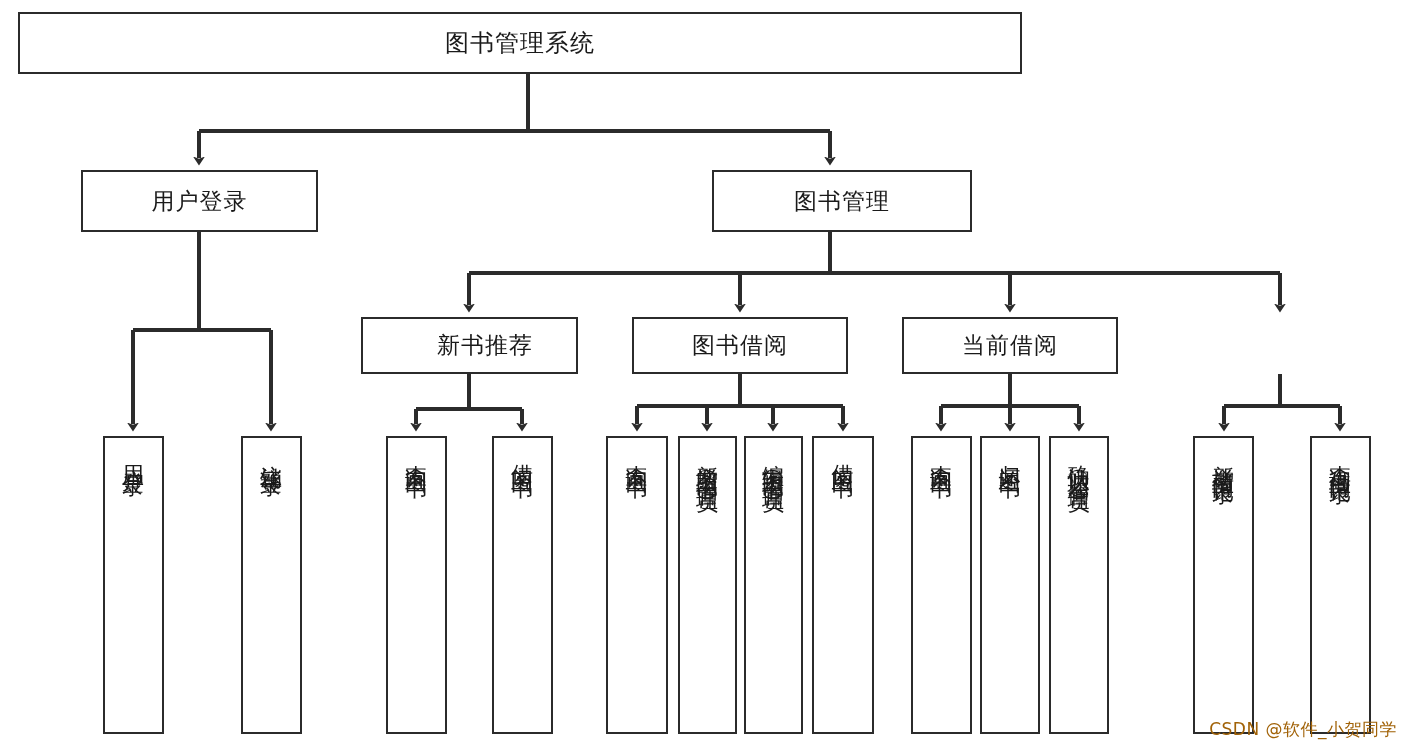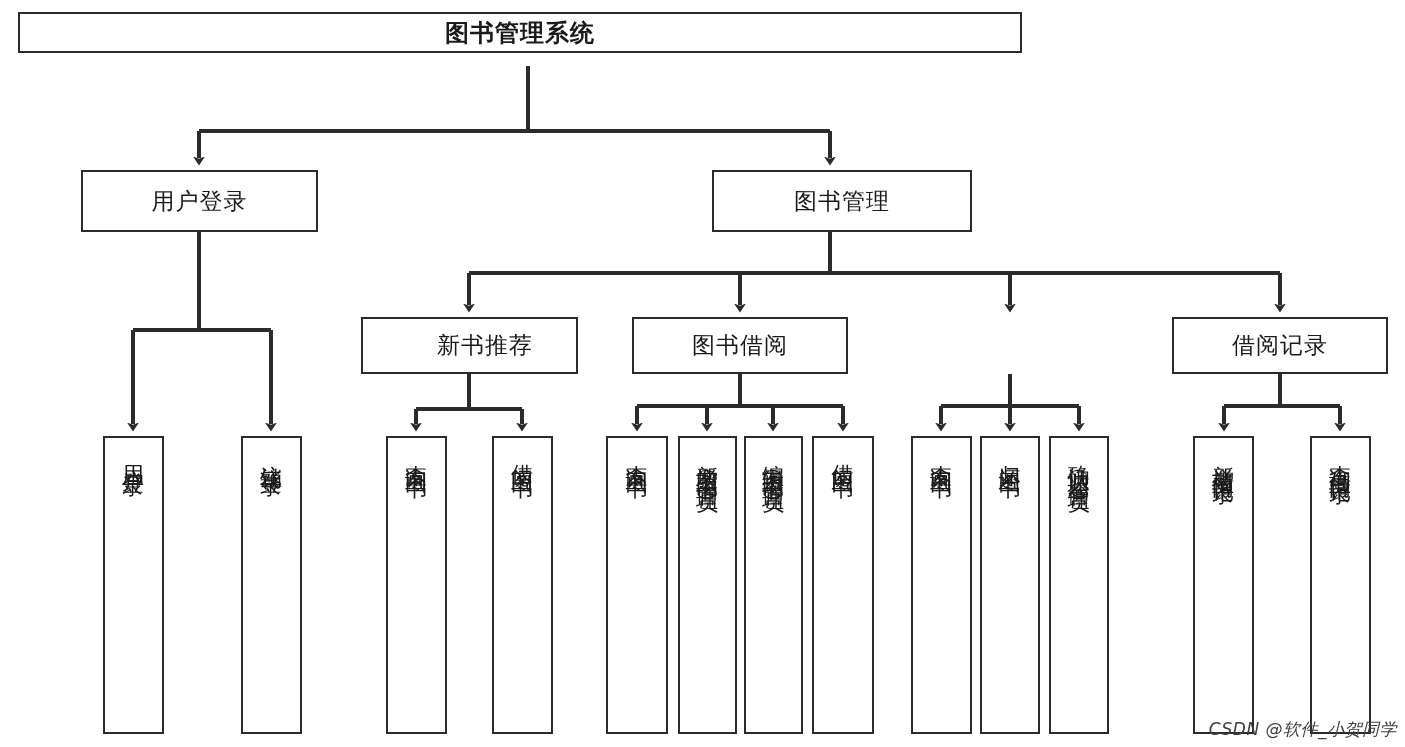--- a/index.html
+++ b/index.html
@@ -49,24 +49,23 @@
     line-height: 1.05;
     letter-spacing: 4px;
     white-space: nowrap;
   }
   .root-label { font-size: 24px; }
   #watermark {
     position: absolute;
     right: 8px;
     bottom: 6px;
     font-size: 17px;
-    color: #404040;
+    color: #a16207;
     letter-spacing: 0.5px;
     white-space: nowrap;
-    font-style: italic;
   }
 </style>
 </head>
 <body>
 
 <div id="canvas">
 
   <svg id="wires" viewBox="0 0 1405 747" xmlns="http://www.w3.org/2000/svg">
     <defs>
       <marker id="arw" markerWidth="10" markerHeight="12" refX="1.5" refY="6" orient="auto" markerUnits="userSpaceOnUse">
@@ -111,44 +110,44 @@
       <path d="M1079,406 L1079,424" marker-end="url(#arw)"></path>
 
       <path d="M1280,374 L1280,406"></path>
       <path d="M1224,406 L1340,406"></path>
       <path d="M1224,406 L1224,424" marker-end="url(#arw)"></path>
       <path d="M1340,406 L1340,424" marker-end="url(#arw)"></path>
 
     </g>
   </svg>
 
-  <div class="node horiz" style="left:18px; top:12px; width:1004px; height:41px;font-weight:bold;">
+  <div class="node horiz" style="left:18px; top:12px; width:1004px; height:62px;">
     <span class="root-label">图书管理系统</span>
   </div>
 
   <div class="node horiz" style="left:81px; top:170px; width:237px; height:62px;">
     <span>用户登录</span>
   </div>
 
   <div class="node horiz" style="left:712px; top:170px; width:260px; height:62px;">
     <span>图书管理</span>
   </div>
 
   <div class="node horiz" style="left:361px; top:317px; width:217px; height:57px;padding-left:31px;">
     <span>新书推荐</span>
   </div>
 
   <div class="node horiz" style="left:632px; top:317px; width:216px; height:57px;">
     <span>图书借阅</span>
   </div>
 
-
-  <div class="node horiz" style="left:1172px; top:317px; width:216px; height:57px;">
-    <span>借阅记录</span>
-  </div>
+  <div class="node horiz" style="left:902px; top:317px; width:216px; height:57px;">
+    <span>当前借阅</span>
+  </div>
+
 
   <div class="node vert" style="left:103px; top:436px; width:61px; height:298px;">
     <span class="vlabel">用户登录</span>
   </div>
 
   <div class="node vert" style="left:241px; top:436px; width:61px; height:298px;">
     <span class="vlabel">注销登录</span>
   </div>
 
   <div class="node vert" style="left:386px; top:436px; width:61px; height:298px;">

